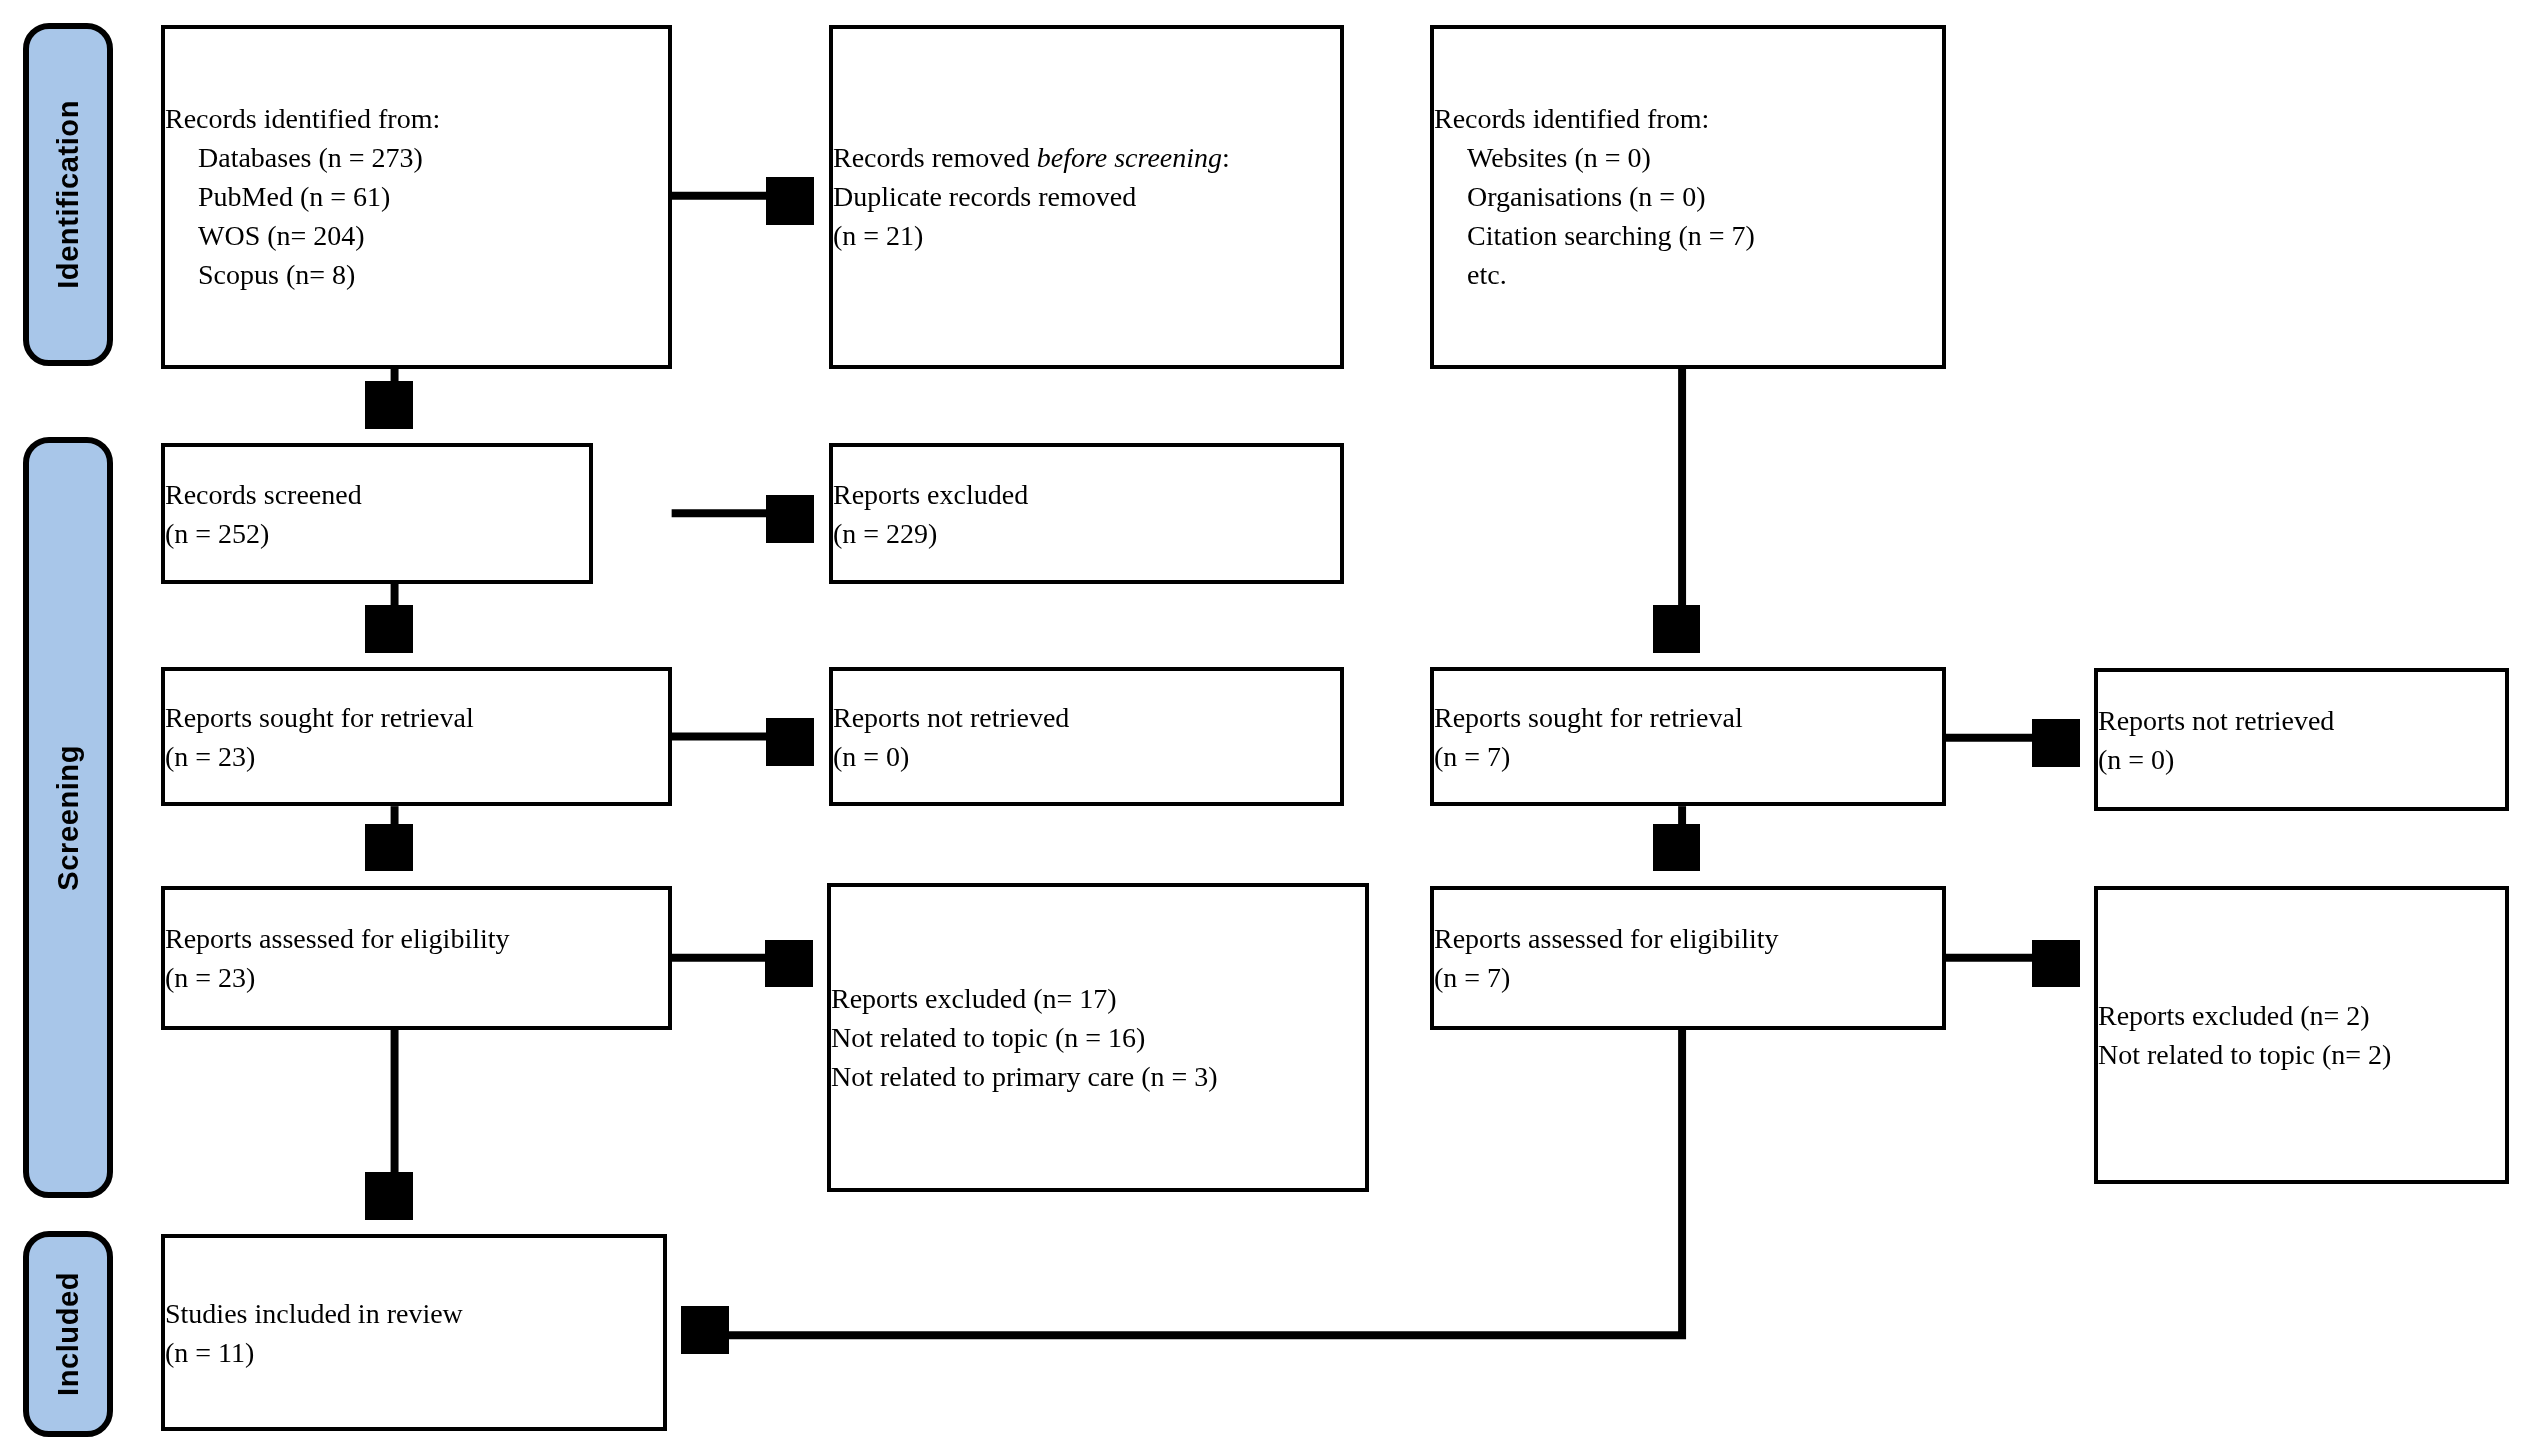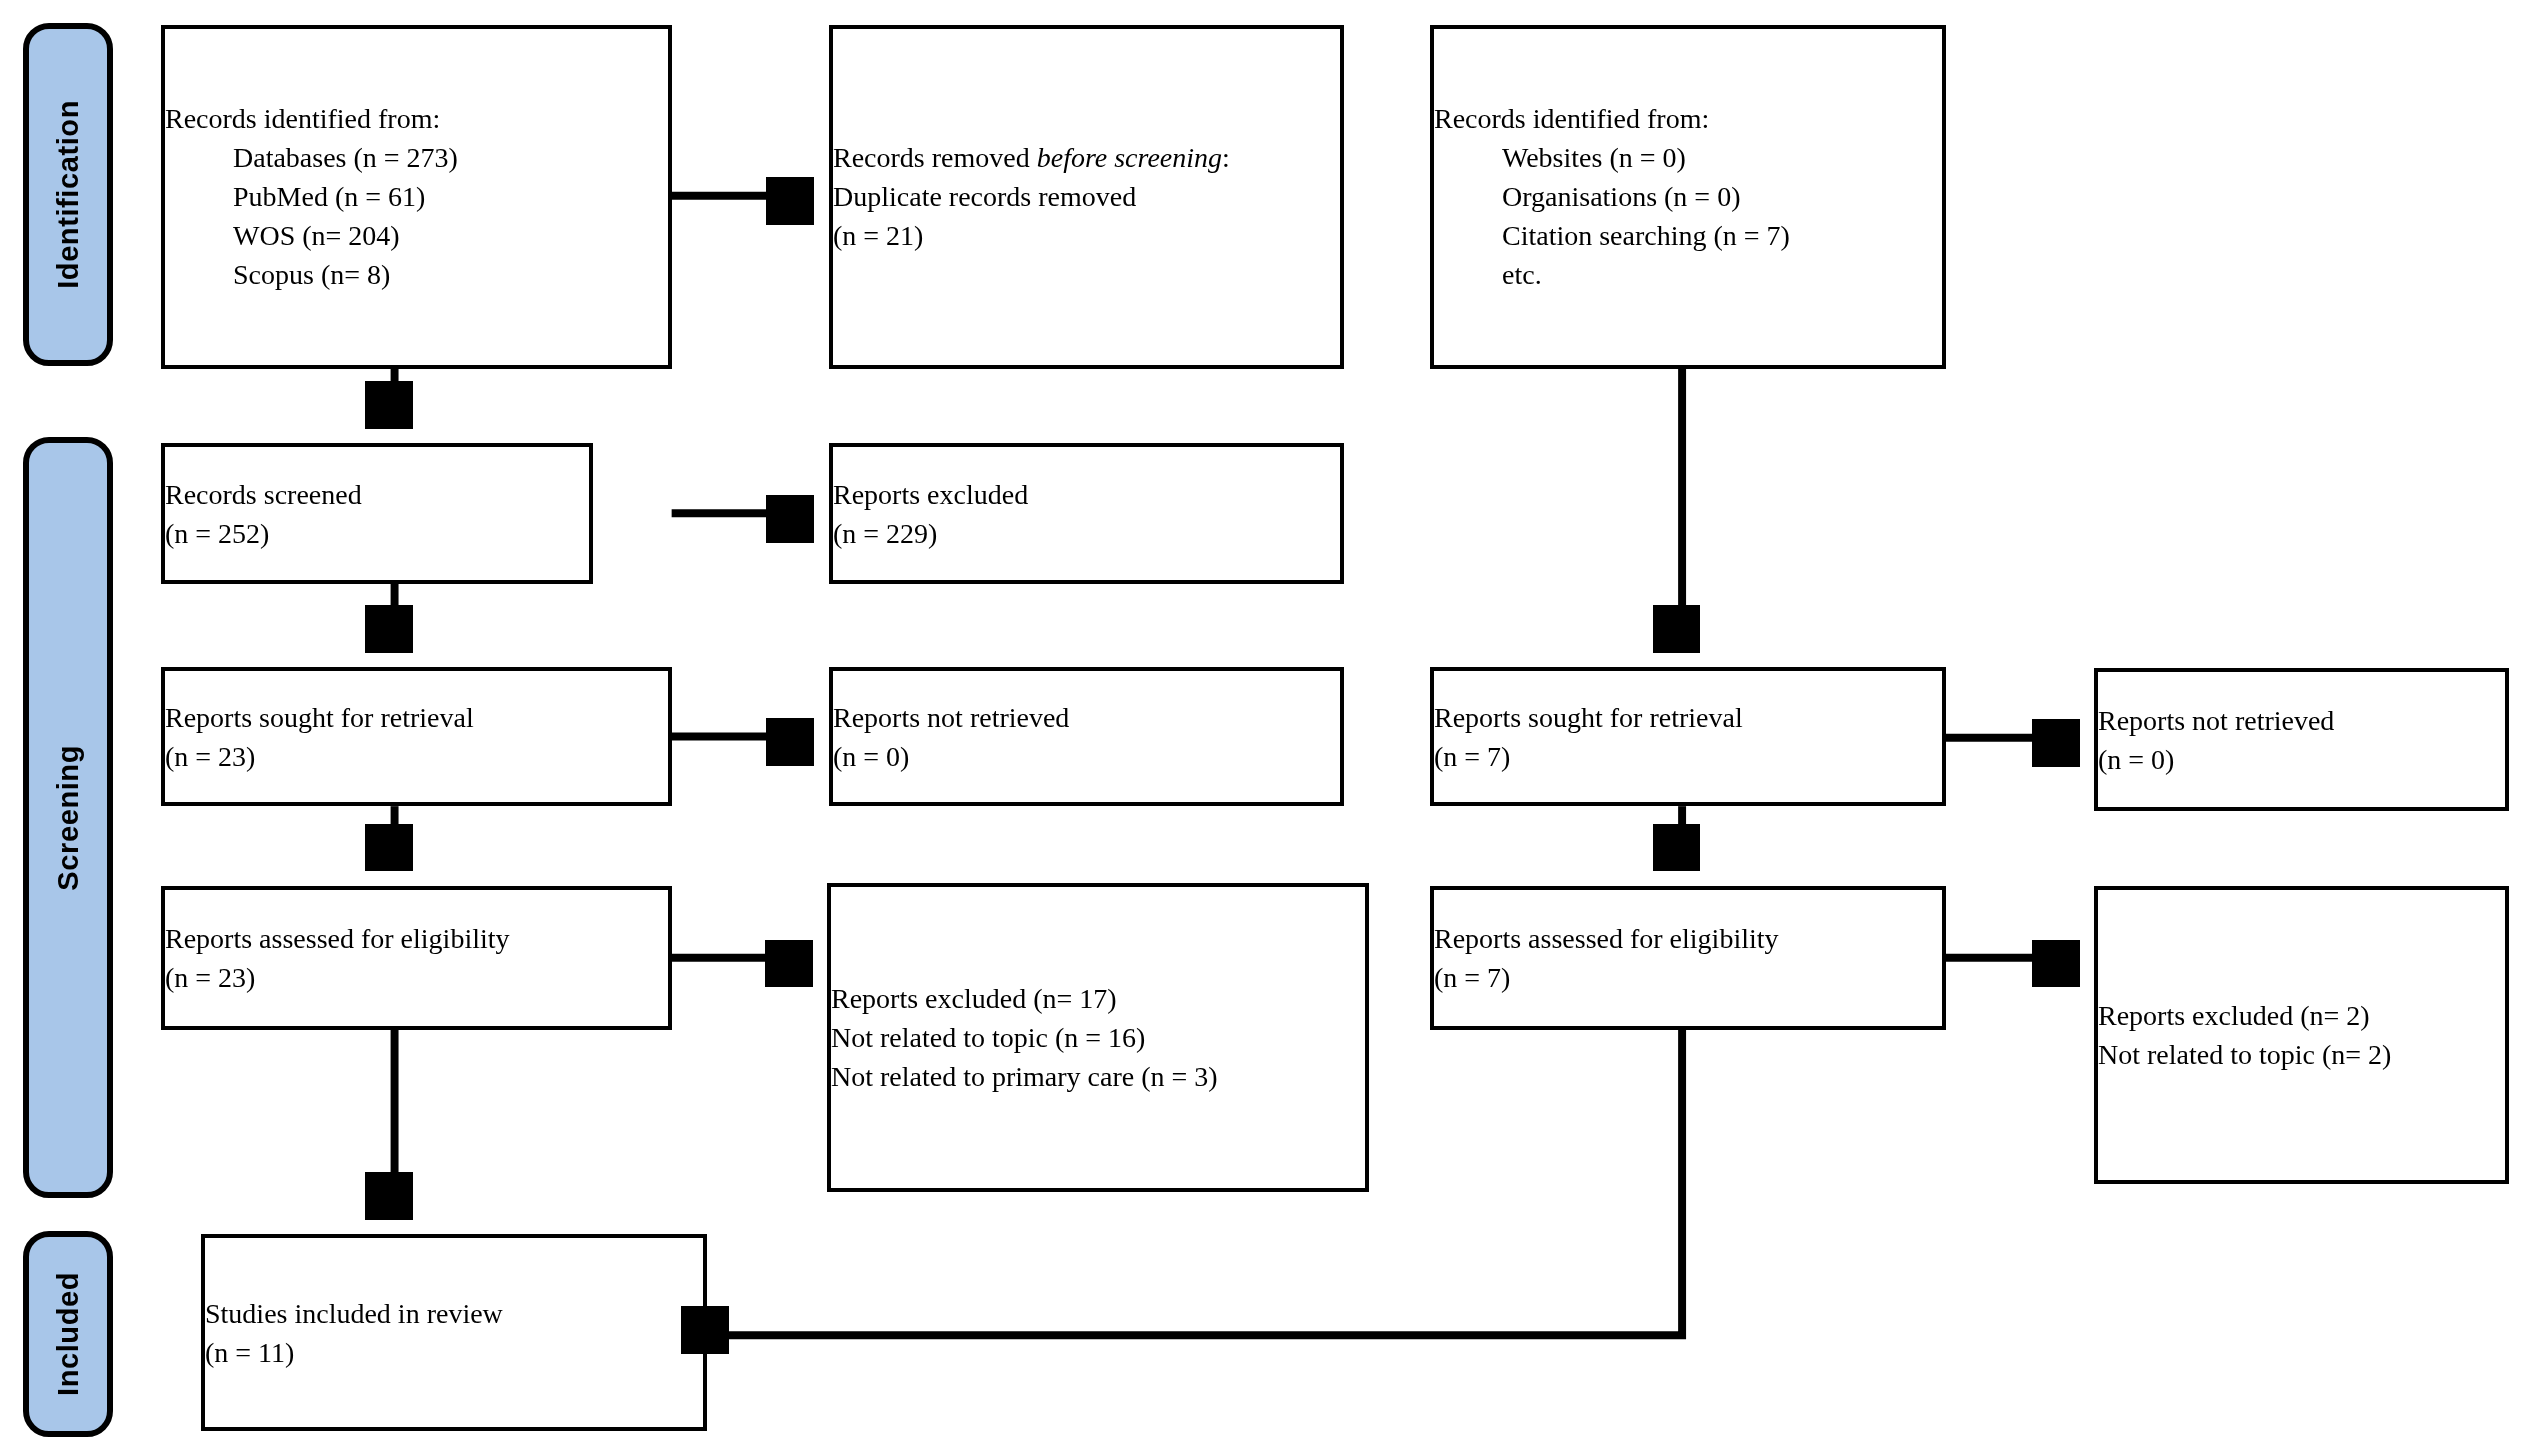--- a/index.html
+++ b/index.html
@@ -44,21 +44,21 @@
     box-sizing: border-box;
     display: flex;
     flex-direction: column;
     justify-content: center;
     align-items: flex-start;
     padding-right: 9.8px;
     font-size: 28px;
     line-height: 39px;
   }
   .line { white-space: nowrap; }
-  .indent { margin-left: 68px; }
+  .indent { margin-left: 33px; }
   .italic { font-style: italic; }
   #arrow-layer {
     position: absolute;
     left: 0; top: 0;
     width: 2525px;
     height: 1449px;
     pointer-events: none;
   }
   #arrow-layer path {
     stroke: #000;
@@ -97,21 +97,21 @@
   <div class="box" style="left:161px; top:667px; width:511px; height:139px;">
     <div class="line">Reports sought for retrieval</div>
     <div class="line">(n = 23)</div>
   </div>
 
   <div class="box" style="left:161px; top:886px; width:511px; height:144px;">
     <div class="line">Reports assessed for eligibility</div>
     <div class="line">(n = 23)</div>
   </div>
 
-  <div class="box" style="left:161px; top:1234px; width:506px; height:197px;margin-left:40px;">
+  <div class="box" style="left:161px; top:1234px; width:506px; height:197px;">
     <div class="line">Studies included in review</div>
     <div class="line">(n = 11)</div>
   </div>
 
   <div class="box" style="left:829px; top:24.5px; width:515px; height:344px;">
     <div class="line">
       <span>Records removed </span><span class="italic">before screening</span><span>:</span>
     </div>
     <div class="line">Duplicate records removed</div>
     <div class="line">(n = 21)</div>

